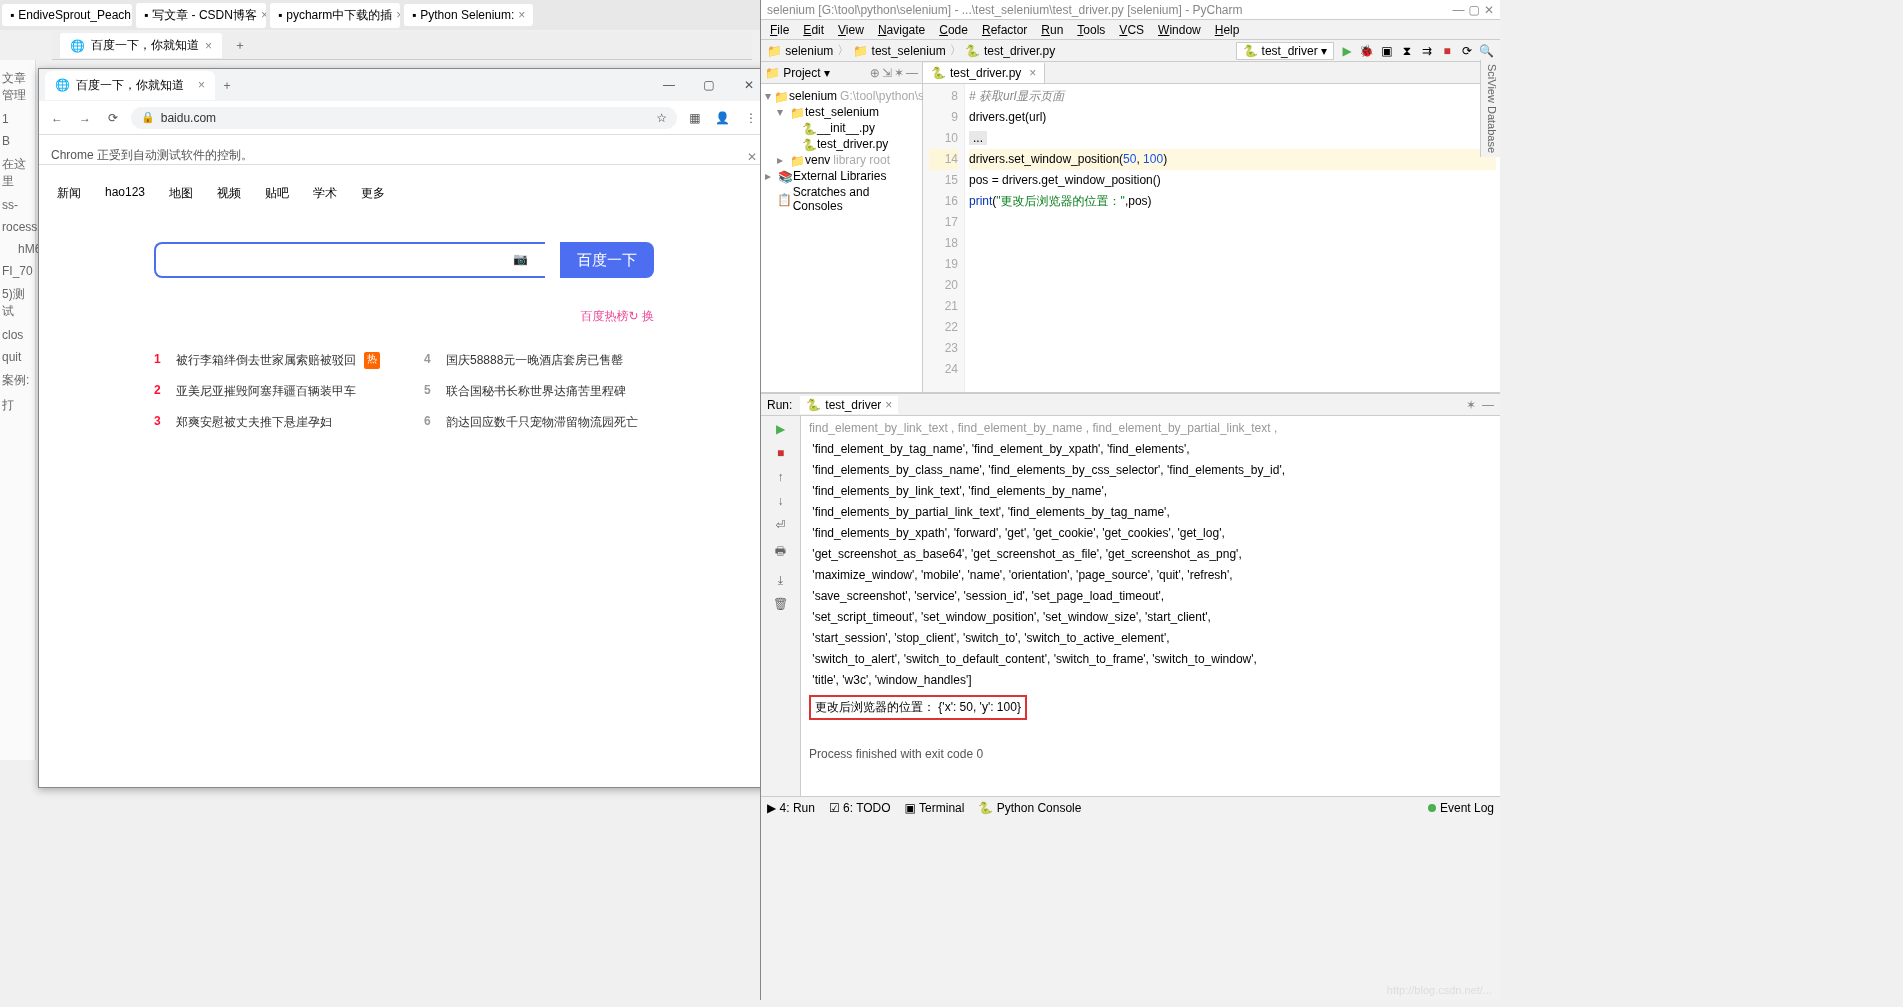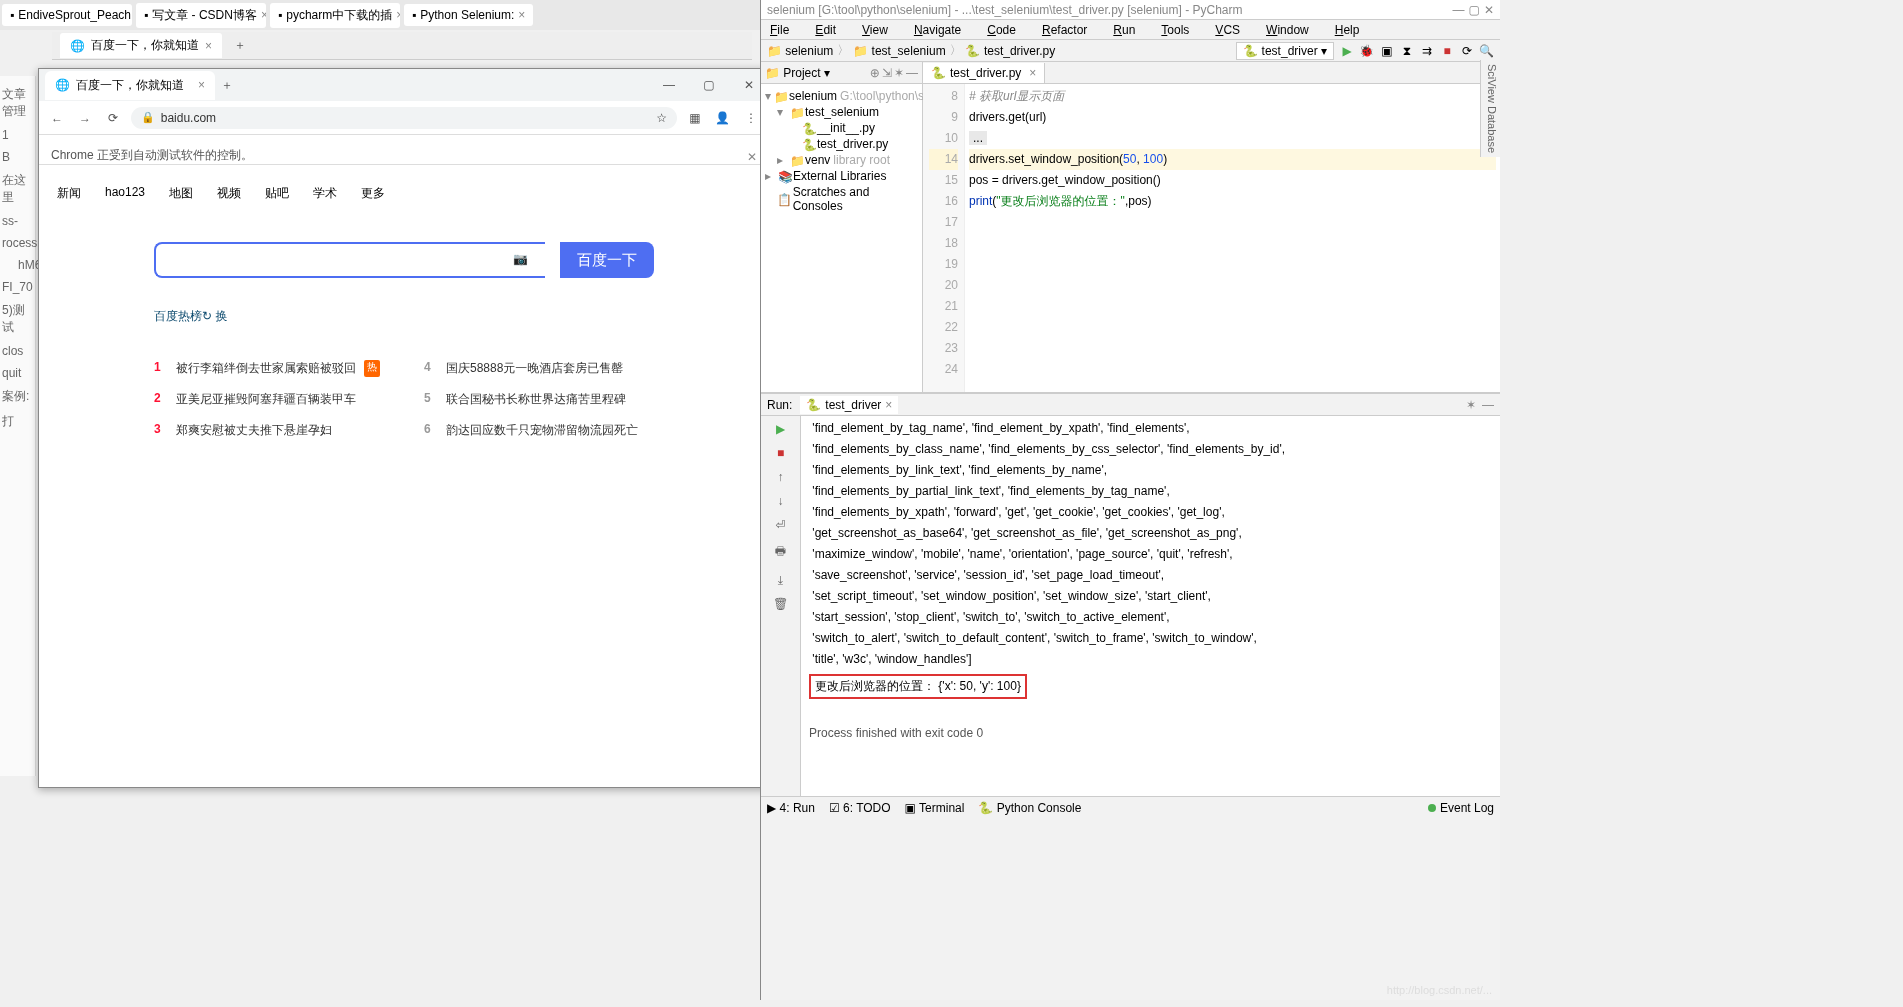--- a/index.html
+++ b/index.html
@@ -1,20 +1,20 @@
 <!DOCTYPE html>
 <html><head>
 <meta charset="utf-8">
 <style>
 *{margin:0;padding:0;box-sizing:border-box;font-family:"Segoe UI",Arial,sans-serif;font-size:12px}
 body{background:#f0f0f0;width:1903px;height:1007px;overflow:hidden;position:relative}
 .bg-tabs{position:absolute;top:0;left:0;width:760px;height:30px;background:#e8e8e8;display:flex;align-items:center}
 .bg-tab{padding:4px 8px;margin:2px;background:#fff;border-radius:3px;display:flex;align-items:center;gap:4px;font-size:11px;max-width:130px;white-space:nowrap;overflow:hidden}
 .bg-tab .cl{margin-left:auto;color:#888}
-.bg-left{position:absolute;top:76px;left:0;width:36px;height:700px;background:#fafafa;border-right:1px solid #ddd;font-size:11px;color:#666;padding:2px}
+.bg-left{position:absolute;top:60px;left:0;width:36px;height:700px;background:#fafafa;border-right:1px solid #ddd;font-size:11px;color:#666;padding:2px}
 .bg-inner-tab{position:absolute;top:32px;left:52px;width:700px;height:28px;background:#eee;border-bottom:1px solid #ccc;display:flex;align-items:center}
 .bg-inner-tab .tab{background:#fff;padding:4px 10px;display:flex;align-items:center;gap:6px;border-radius:3px 3px 0 0;margin-left:8px}
 .bg-inner-tab .tab .cl{color:#888}
 .bg-plus{width:24px;height:24px;display:flex;align-items:center;justify-content:center;color:#555;margin-left:6px}
 
 
 .chrome{position:absolute;top:68px;left:38px;width:732px;height:720px;background:#fff;border:1px solid #888;box-shadow:0 2px 8px rgba(0,0,0,.3)}
 .chrome-titlebar{height:32px;background:#f1f3f4;display:flex;align-items:center}
 .chrome-tab{background:#fff;padding:6px 10px;display:flex;align-items:center;gap:6px;border-radius:6px 6px 0 0;margin-left:6px;font-size:11px}
 .chrome-tab .cl{color:#888;margin-left:8px}
@@ -30,33 +30,33 @@
 .baidu-nav{display:flex;gap:24px;padding:20px 18px;color:#000000;font-size:13px}
 .baidu-nav span{cursor:pointer}
 .baidu-logo{display:flex;justify-content:center;margin-top:30px}
 .baidu-logo-svg{width:180px;height:60px}
 .baidu-search{display:flex;justify-content:center;margin-top:20px}
 .search-wrap{display:flex;width:500px}
 .search-input{flex:1;border:2px solid #4e6ef2;border-right:none;border-radius:8px 0 0 8px;padding:8px 12px;font-size:14px;outline:none}
 .search-cam{position:relative;right:32px;top:10px;color:#888}
 .search-btn{width:94px;background:#4e6ef2;color:#fff;border:none;border-radius:0 8px 8px 0;font-size:15px;cursor:pointer}
 .hotlist{width:500px;margin:30px auto 0;font-size:13px}
-.hotlist-head{display:flex;justify-content:flex-start;color:#0c4a6e;margin-bottom:28px}
+.hotlist-head{display:flex;justify-content:flex-end;color:#ec4899;margin-bottom:20px}
 .hotlist-cols{display:flex;gap:40px}
 .hotlist-col{flex:1}
 .hotlist-item{display:flex;gap:8px;padding:7px 0;color:#333}
 .hotlist-item .num{color:#f13;font-weight:bold;width:14px}
 .hotlist-item .num.g{color:#999}
 .hotlist-item .hot{background:#f60;color:#fff;font-size:10px;padding:0 3px;border-radius:2px}
 
 
 .pycharm{position:absolute;top:0;left:760px;width:740px;height:1000px;background:#f2f2f2;border-left:1px solid #888}
 .pc-title{height:20px;background:#fff;border-bottom:1px solid #ccc;font-size:11px;color:#888;padding:2px 6px;display:flex;align-items:center}
 .pc-title .ctrls{margin-left:auto;display:flex;gap:4px}
-.pc-menu{height:20px;background:#f2f2f2;display:flex;gap:20px;padding:2px 6px;font-size:11px;align-items:center;border-bottom:1px solid #ccc}
+.pc-menu{height:20px;background:#f2f2f2;display:flex;gap:8px;padding:2px 6px;font-size:11px;align-items:center;border-bottom:1px solid #ccc}
 .pc-menu span{padding:0 3px}
 .pc-menu span u{text-decoration:underline}
 .pc-crumbs{height:22px;background:#f2f2f2;display:flex;align-items:center;padding:0 6px;font-size:11px;border-bottom:1px solid #ccc;gap:4px}
 .pc-crumbs .sep{color:#999}
 .pc-crumbs .run-combo{margin-left:auto;display:flex;align-items:center;gap:6px}
 .pc-crumbs .ico{width:14px;height:14px;display:inline-flex;align-items:center;justify-content:center}
 .pc-body{display:flex;height:330px}
 .pc-proj{width:162px;background:#fff;border-right:1px solid #ccc;font-size:11px}
 .pc-proj-head{height:22px;background:#f2f2f2;border-bottom:1px solid #ccc;display:flex;align-items:center;padding:0 4px;gap:4px}
 .pc-proj-head .icos{margin-left:auto;display:flex;gap:2px;color:#888}
@@ -387,20 +387,21 @@
         <span style="color:#4caf50">▶</span>
         <span style="color:#c33">■</span>
         <span>↑</span>
         <span>↓</span>
         <span>⏎</span>
         <span>🖶</span>
         <span>⤓</span>
         <span>🗑</span>
       </div>
       <div class="pc-run-out">
+        <div class="ln" style="color:#999">find_element_by_link_text , find_element_by_name , find_element_by_partial_link_text ,</div>
         <div>
             <div class="ln"> 'find_element_by_tag_name', 'find_element_by_xpath', 'find_elements',</div>
             <div class="ln"> 'find_elements_by_class_name', 'find_elements_by_css_selector', 'find_elements_by_id',</div>
             <div class="ln"> 'find_elements_by_link_text', 'find_elements_by_name',</div>
             <div class="ln"> 'find_elements_by_partial_link_text', 'find_elements_by_tag_name',</div>
             <div class="ln"> 'find_elements_by_xpath', 'forward', 'get', 'get_cookie', 'get_cookies', 'get_log',</div>
             <div class="ln"> 'get_screenshot_as_base64', 'get_screenshot_as_file', 'get_screenshot_as_png',</div>
             <div class="ln"> 'maximize_window', 'mobile', 'name', 'orientation', 'page_source', 'quit', 'refresh',</div>
             <div class="ln"> 'save_screenshot', 'service', 'session_id', 'set_page_load_timeout',</div>
             <div class="ln"> 'set_script_timeout', 'set_window_position', 'set_window_size', 'start_client',</div>

